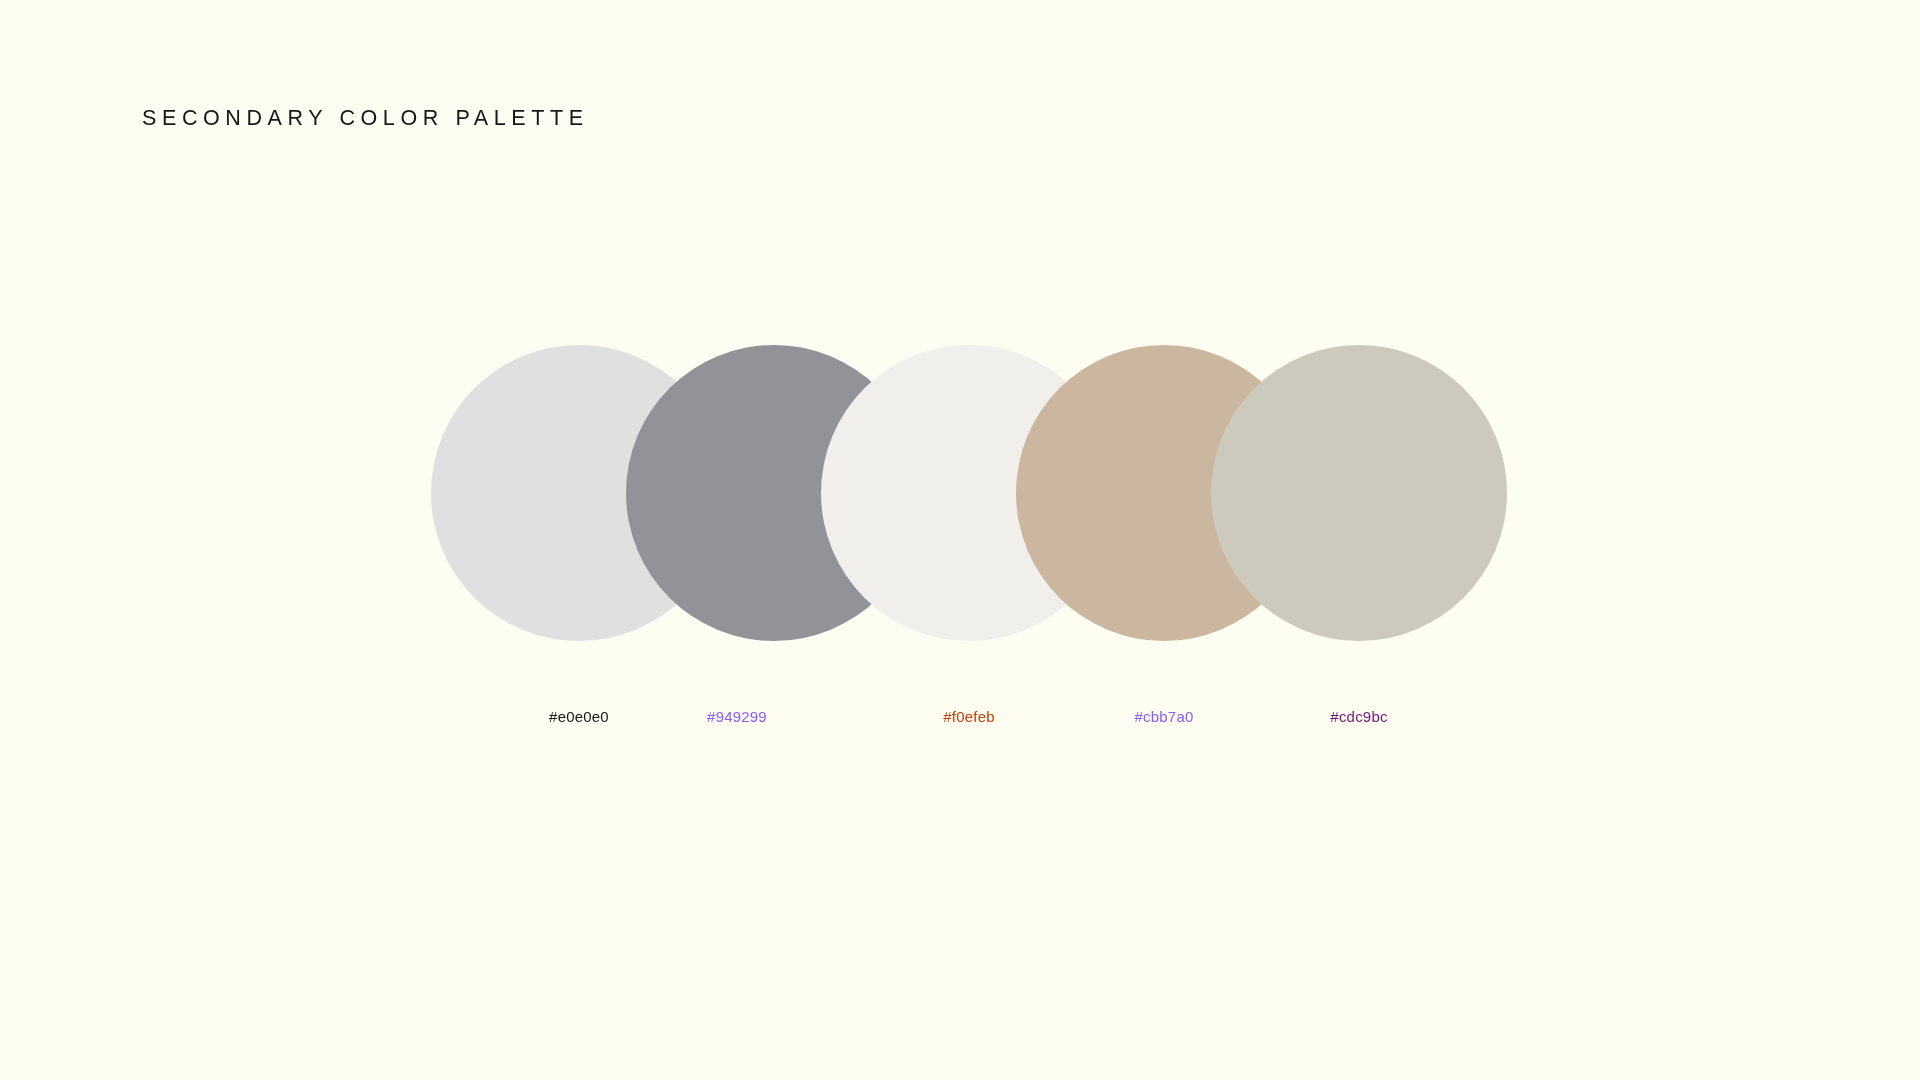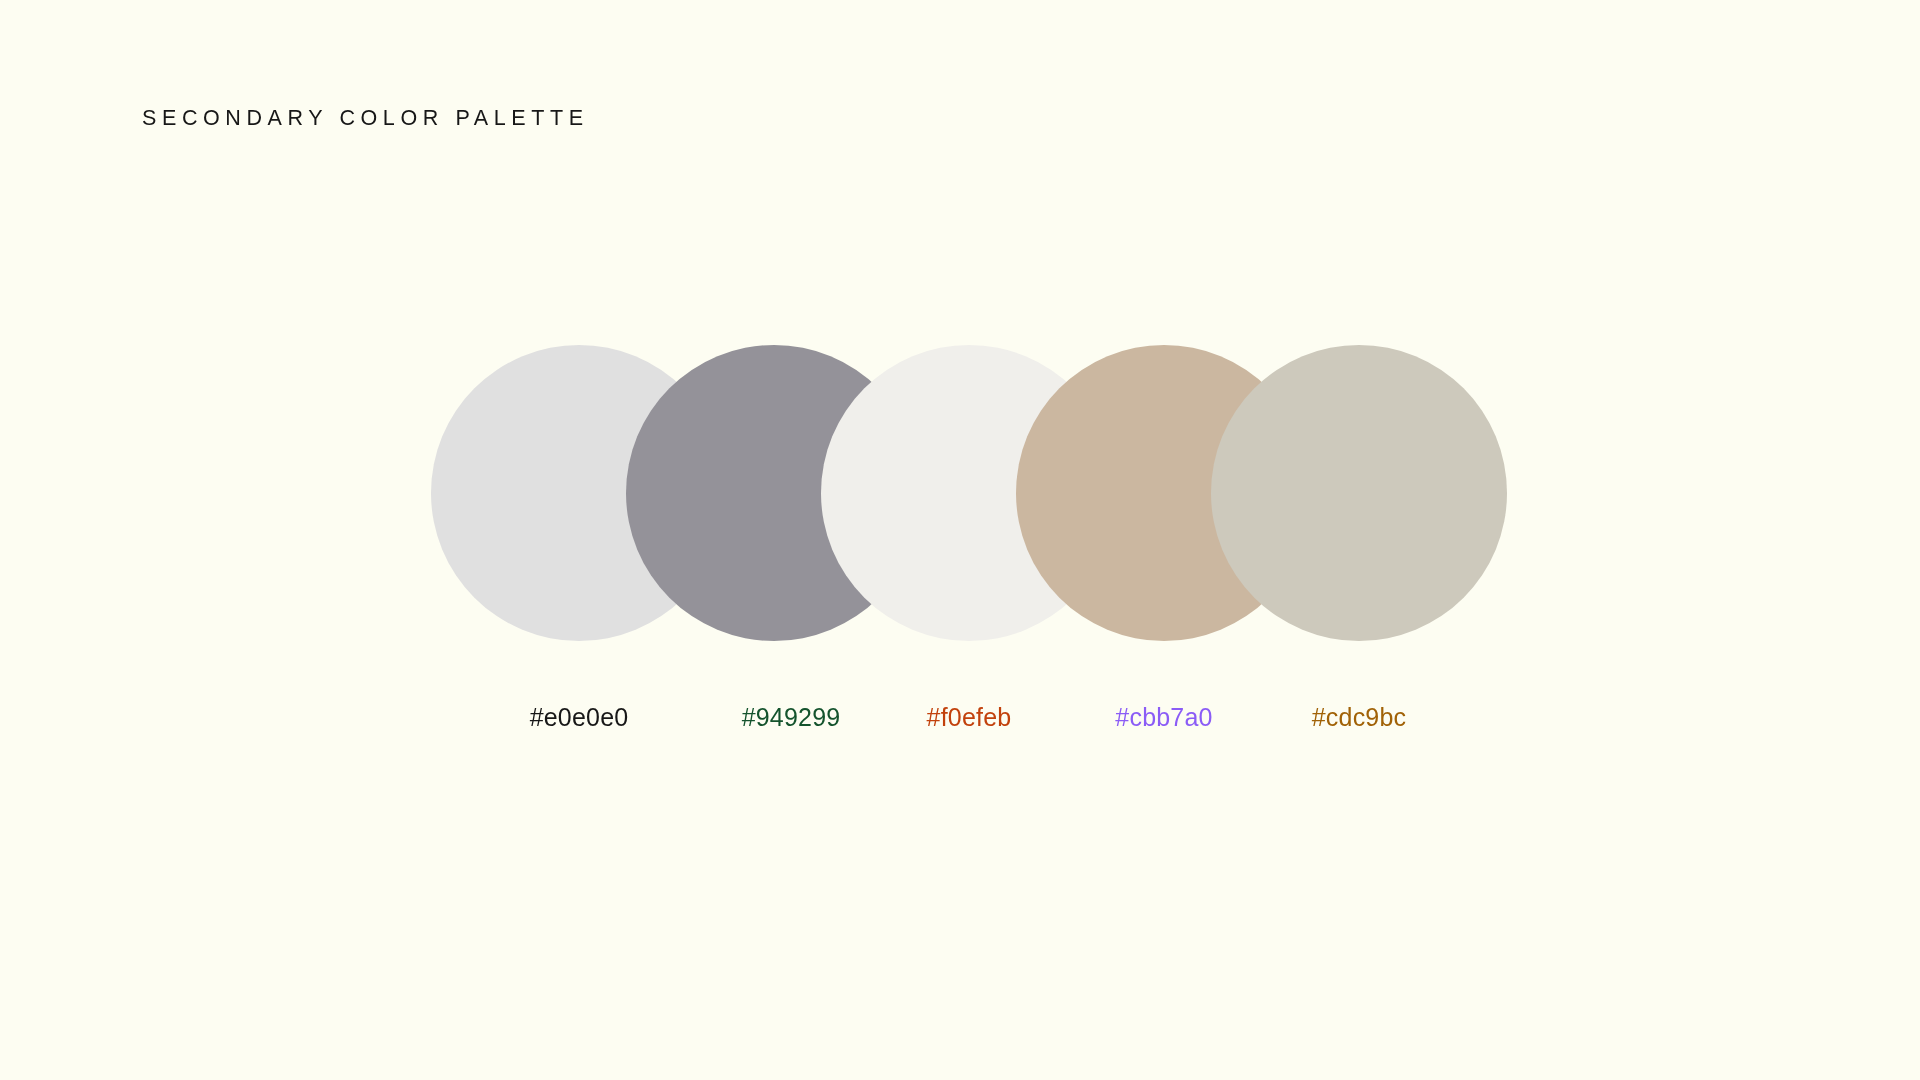--- a/index.html
+++ b/index.html
@@ -65,21 +65,21 @@
     width: 1920px;
     height: 34px;
   }
 
   .swatch-label {
     position: absolute;
     top: 0;
     width: 240px;
     margin-left: -120px;
     text-align: center;
-    font-size: 25px;
+    font-size: 15px;
     line-height: 34px;
     letter-spacing: 0.2px;
     color: #1b1b1b;
     font-weight: 400;
     white-space: nowrap;
     font-family: "Liberation Sans", sans-serif;
   }
 </style>
 </head>
 <body style="background: rgb(253, 253, 242);">
@@ -91,19 +91,19 @@
   <div id="palette-row">
       <div class="swatch-circle" title="#e0e0e0" style="background: rgb(224, 224, 224); left: 398px; z-index: 1;"></div>
       <div class="swatch-circle" title="#949299" style="background: rgb(148, 146, 153); left: 593px; z-index: 2;"></div>
       <div class="swatch-circle" title="#f0efeb" style="background: rgb(240, 239, 235); left: 788px; z-index: 3;"></div>
       <div class="swatch-circle" title="#cbb7a0" style="background: rgb(203, 183, 160); left: 983px; z-index: 4;"></div>
       <div class="swatch-circle" title="#cdc9bc" style="background: rgb(205, 201, 188); left: 1178px; z-index: 5;"></div>
     </div>
 
   <div id="palette-labels">
       <div class="swatch-label" style="left: 546px; color: rgb(23, 23, 23);">#e0e0e0</div>
-      <div class="swatch-label" style="left: 758px; color: #14532d;">#949299</div>
+      <div class="swatch-label" style="left: 704px; color: #8b5cf6;">#949299</div>
       <div class="swatch-label" style="left: 936px; color: #c2410c;">#f0efeb</div>
       <div class="swatch-label" style="left: 1131px; color: #8b5cf6;">#cbb7a0</div>
-      <div class="swatch-label" style="left: 1326px; color: #a16207;">#cdc9bc</div>
+      <div class="swatch-label" style="left: 1326px; color: #701a75;">#cdc9bc</div>
     </div>
 
 </div>
 
 </body></html>

